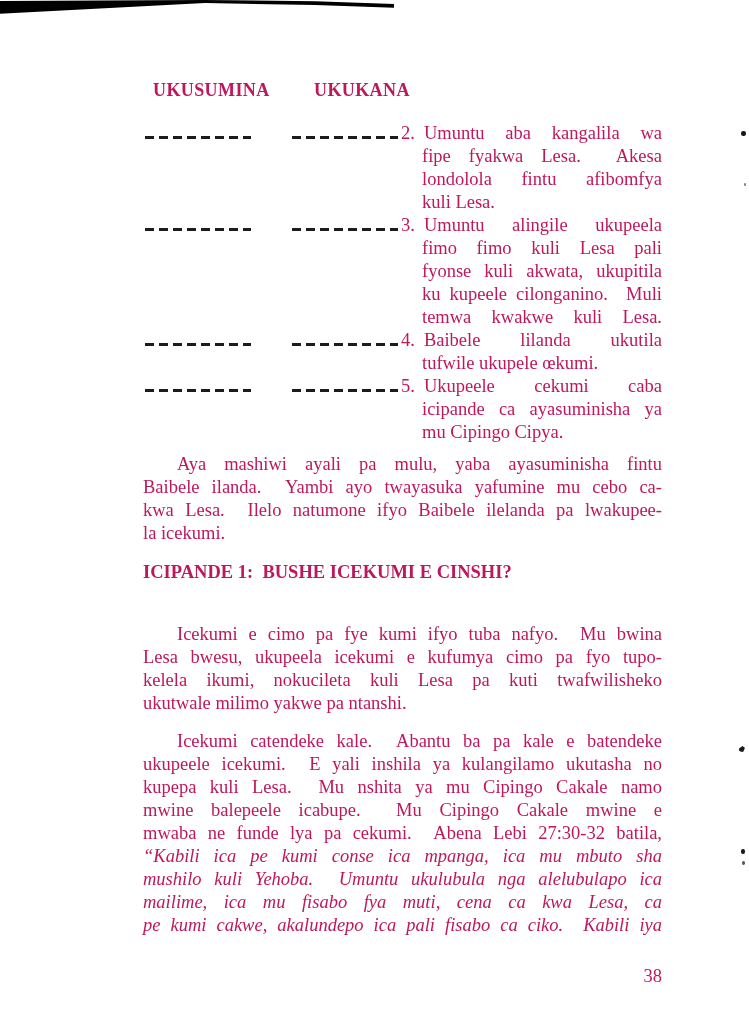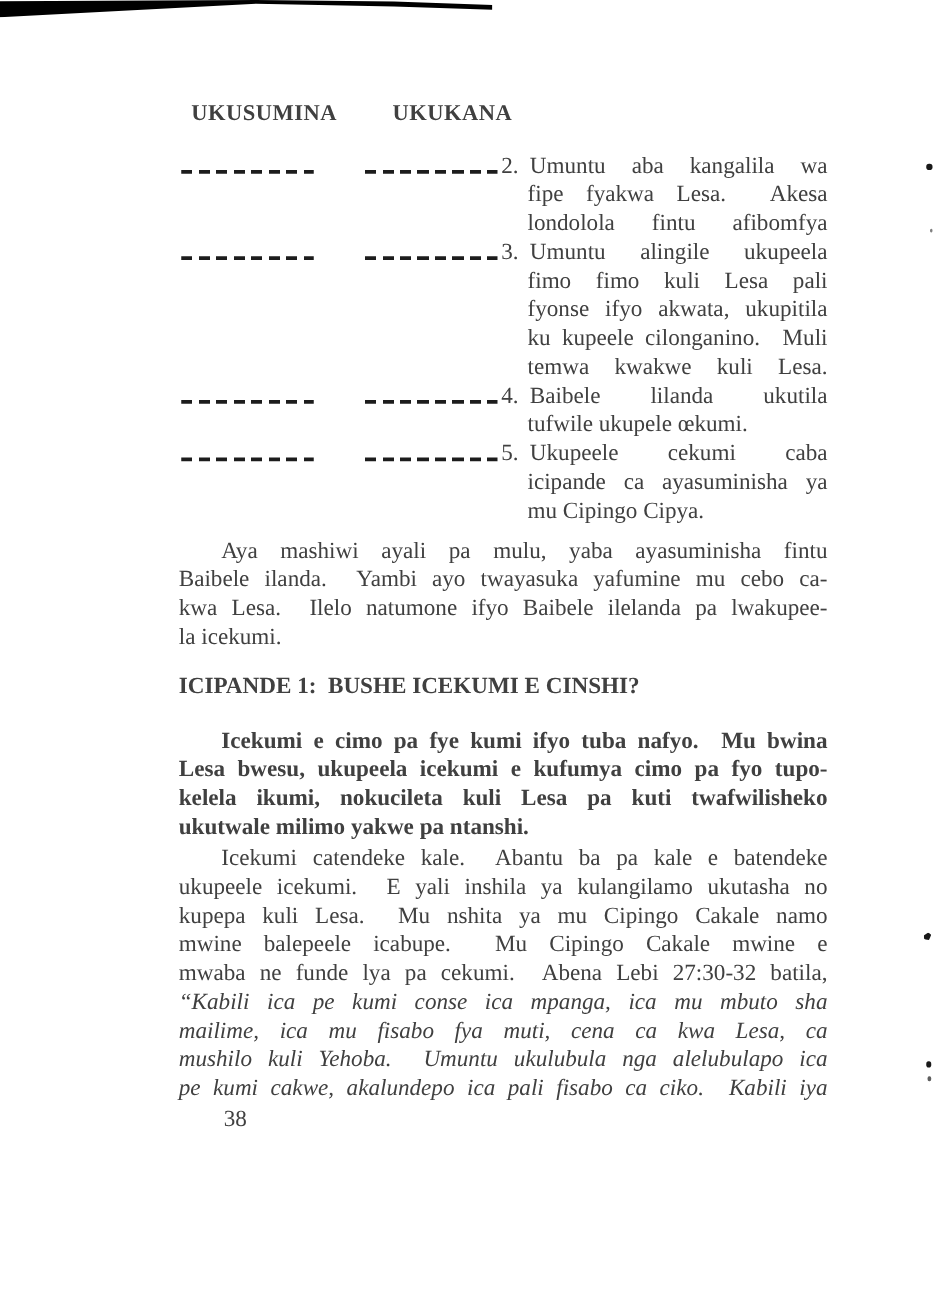--- a/index.html
+++ b/index.html
@@ -3,21 +3,21 @@
 <meta charset="utf-8">
 <style>
   html, body { margin: 0; padding: 0; background: #ffffff; }
   .page {
     position: relative;
     width: 749px;
     height: 1033px;
     background: #ffffff;
     overflow: hidden;
     font-family: "Liberation Serif", serif;
-    color: #404040;
+    color: #be185d;
   }
   
   .scan-wedge {
     position: absolute;
     top: 0; left: 0;
     width: 394px; height: 15px;
     background: #000;
     clip-path: polygon(0 6%, 52% 0, 80% 8%, 100% 26%, 100% 52%, 80% 34%, 52% 20%, 0 92%);
   }
   .speck { position: absolute; background: #191919; border-radius: 45%; }
@@ -53,23 +53,23 @@
     background: repeating-linear-gradient(90deg, #1c1c1c 0 9px, transparent 9px 14px);
   }
   .d1 { left: 2px; }
   .d2 { left: 149px; }
 
   .para { }
   .para .ln:first-child { text-indent: 34px; }
   .para-cont { font-style: italic; }
   .para1 { margin-top: 9px; }
   .heading { margin-top: 16px; font-weight: bold; line-height: 23px; white-space: pre-wrap; }
-  .para2 { margin-top: 21px; font-weight: bold; }
-  .para3 { margin-top: 2px; }
-  .pagenum { margin-top: 2px; text-align: left; text-indent: 36px; line-height: 23px; }
+  .para2 { margin-top: 39px; }
+  .para3 { margin-top: 15px; }
+  .pagenum { margin-top: 28px; text-align: right; text-indent: 36px; line-height: 23px; }
 </style>
 </head>
 <body>
 
 <div class="page">
 
   <div class="scan-wedge"></div>
   <div class="speck sp1"></div>
   <div class="speck sp2"></div>
   <div class="speck sp3"></div>
@@ -84,29 +84,30 @@
     </div>
 
     <div class="checklist">
         <div class="item">
           <span class="dash d1"></span>
           <span class="dash d2"></span>
           <div class="itxt">
             <div class="ln jl"><span class="num">2.</span>Umuntu aba kangalila wa</div>
             <div class="ln jl cont">fipe fyakwa Lesa.  Akesa</div>
             <div class="ln jl cont">londolola fintu afibomfya</div>
+            <div class="ln cont">kuli Lesa.</div>
           </div>
         </div>
         <div class="item">
           <span class="dash d1"></span>
           <span class="dash d2"></span>
           <div class="itxt">
             <div class="ln jl"><span class="num">3.</span>Umuntu alingile ukupeela</div>
             <div class="ln jl cont">fimo fimo kuli Lesa pali</div>
-            <div class="ln jl cont">fyonse ifyo akwata, ukupitila</div>
+            <div class="ln jl cont">fyonse kuli akwata, ukupitila</div>
             <div class="ln jl cont">ku kupeele cilonganino.  Muli</div>
             <div class="ln jl cont">temwa kwakwe kuli Lesa.</div>
           </div>
         </div>
         <div class="item">
           <span class="dash d1"></span>
           <span class="dash d2"></span>
           <div class="itxt">
             <div class="ln jl"><span class="num">4.</span>Baibele lilanda ukutila</div>
             <div class="ln cont">tufwile ukupele œkumi.</div>
@@ -142,22 +143,22 @@
     <div class="para3">
       <div class="para">
           <div class="ln jl">Icekumi catendeke kale.  Abantu ba pa kale e batendeke</div>
           <div class="ln jl">ukupeele icekumi.  E yali inshila ya kulangilamo ukutasha no</div>
           <div class="ln jl">kupepa kuli Lesa.  Mu nshita ya mu Cipingo Cakale namo</div>
           <div class="ln jl">mwine balepeele icabupe.  Mu Cipingo Cakale mwine e</div>
           <div class="ln jl">mwaba ne funde lya pa cekumi.  Abena Lebi 27:30-32 batila,</div>
         </div>
       <div class="para-cont">
           <div class="ln jl">“Kabili ica pe kumi conse ica mpanga, ica mu mbuto sha</div>
+          <div class="ln jl">mushilo kuli Yehoba.  Umuntu ukulubula nga alelubulapo ica</div>
           <div class="ln jl">mailime, ica mu fisabo fya muti, cena ca kwa Lesa, ca</div>
-          <div class="ln jl">mushilo kuli Yehoba.  Umuntu ukulubula nga alelubulapo ica</div>
           <div class="ln jl">pe kumi cakwe, akalundepo ica pali fisabo ca ciko.  Kabili iya</div>
         </div>
     </div>
 
     <div class="pagenum">38</div>
 
   </div>
 </div>
 
 </body></html>

